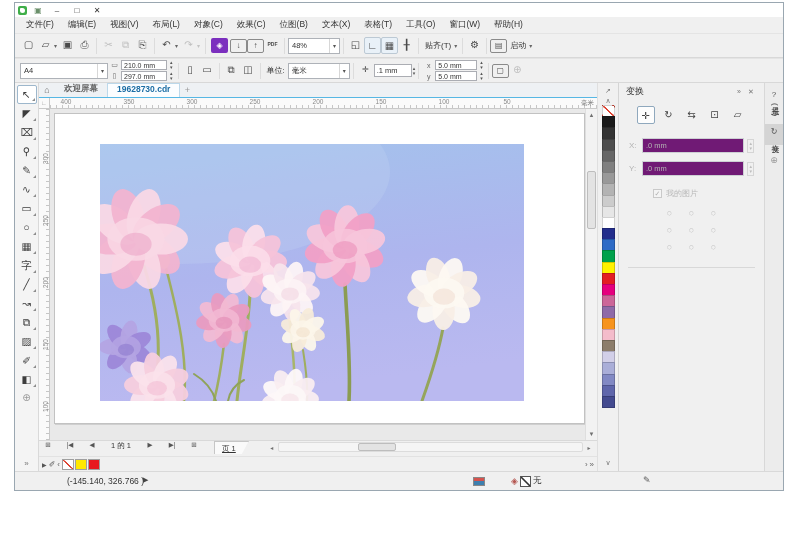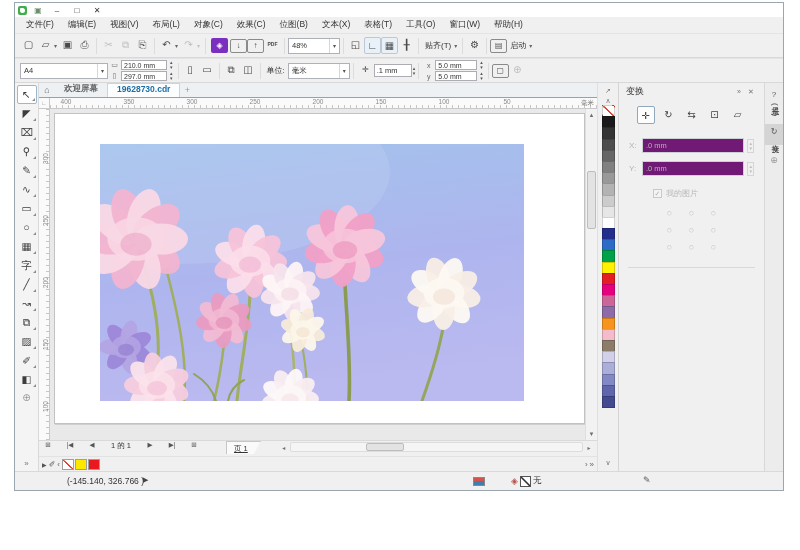--- a/index.html
+++ b/index.html
@@ -80,21 +80,21 @@
   .vscroll{position:absolute;right:0;top:0;bottom:0;width:12px;background:#f2f2f2;border-left:1px solid #dedede;}
   .vscroll .arr{height:12px;text-align:center;font-size:6px;color:#707070;line-height:12px;}
   .vscroll .arr.bottom{position:absolute;bottom:0;left:0;right:0;}
   .vthumb{position:absolute;left:1px;right:1px;top:62px;height:58px;background:#e3e3e3;border:1px solid #bdbdbd;border-radius:2px;}
   
   .bottombar{height:16px;display:flex;padding:0 3px;gap:10px;
     border-top:1px solid #d9d9d9;background:#f0f0f0;font-size:7.5px;color:#555;flex:0 0 auto;}
   .navbtn{min-width:12px;text-align:center;font-size:6.5px;color:#555;}
   .pagecount{margin:0 3px;color:#333;}
   .pagetab{height:13px;line-height:13px;background:#fafafa;border:1px solid #c6c6c6;border-bottom:none;
-    padding:0 12px 0 7px;clip-path:polygon(0 0,100% 0,calc(100% - 7px) 100%,0 100%);color:#333;margin-left:16px;text-decoration:underline;}
+    padding:0 12px 0 7px;clip-path:polygon(0 0,100% 0,calc(100% - 7px) 100%,0 100%);color:#333;margin-left:4px;text-decoration:underline;}
   .hscroll{flex:1;display:flex;align-items:center;height:12px;margin-left:8px;gap:1px;}
   .hscroll .track{flex:1;height:10px;background:#f5f5f5;border:1px solid #dcdcdc;position:relative;border-radius:2px;}
   .hthumb{position:absolute;left:26%;width:38px;top:0;bottom:0;background:#e3e3e3;border:1px solid #bdbdbd;border-radius:2px;}
   .sarr{font-size:6px;color:#707070;width:10px;text-align:center;}
   .docpalette{height:15px;display:flex;align-items:center;gap:2px;padding:0 3px;
     border-top:1px solid #e2e2e2;background:#f0f0f0;font-size:8px;color:#666;flex:0 0 auto;}
   .dswatch{width:12px;height:11px;border:1px solid #9f9f9f;}
   .dswatch.none{background:linear-gradient(to top right,#fff 44%,#d43 46%,#d43 54%,#fff 56%);}
   
   .colorstrip{width:21px;flex:0 0 auto;background:#f0f0f0;border-left:1px solid #dfdfdf;

